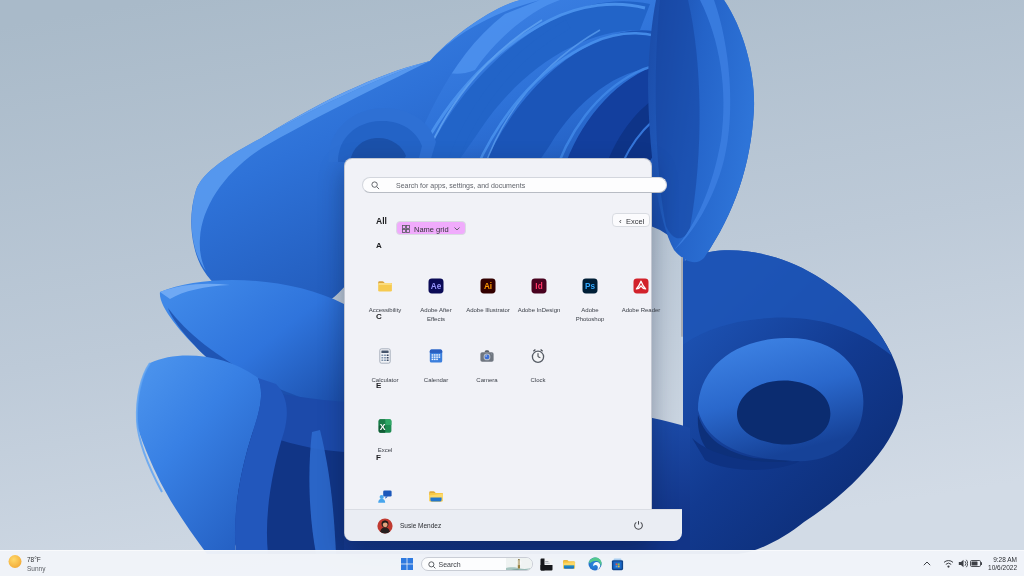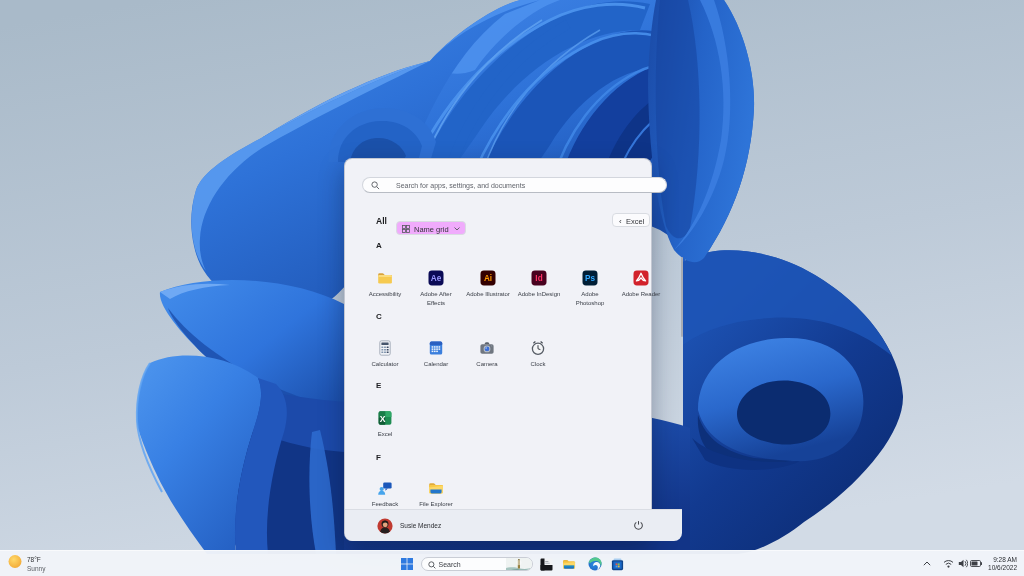--- a/index.html
+++ b/index.html
@@ -22,21 +22,21 @@
   .dropbtn span.txt { position:absolute; left:17px; top:3px; }
   .backbtn { position:absolute; left:267px; top:0px; width:38px; height:14px; background:#fbfbfd;
              border:1px solid #d9dce2; border-radius:4px; font-size:7.5px; color:#33353a; }
   .backbtn span { position:absolute; left:13px; top:3px; }
   .backbtn b.ch { position:absolute; left:6px; top:3px; font-weight:normal; font-size:8px; }
 
   .sec { position:absolute; left:31px; font-size:8px; line-height:8px; font-weight:bold; color:#202124; }
   .app { position:absolute; width:52px; text-align:center; }
   .app svg { display:block; margin:0 auto; }
   .app { line-height:0; }
-  .app .ic { display:block; width:16px; height:16px; margin:4px auto; }
+  .app .ic { display:block; width:16px; height:16px; margin:12px auto; }
   .app .lb { margin-top:3px; margin-left:-6px; width:64px; font-size:6px; line-height:9px; color:#3c4049; }
 
   #footer { position:absolute; left:0; top:350px; width:337px; height:32px; background:#eaedf3;
             border-top:1px solid #dadde4; border-radius:0 0 8px 8px; }
   #footer .uname { position:absolute; left:55px; top:12px; font-size:6.5px; color:#2a2c30; }
   #scrollthumb { position:absolute; left:336px; top:98px; width:2px; height:80px; background:#a8acb4; border-radius:1px; }
 
   
   #taskbar { position:absolute; left:0; top:550px; width:1024px; height:26px;
              background:rgba(241,244,249,.97); border-top:1px solid rgba(255,255,255,.6); }

